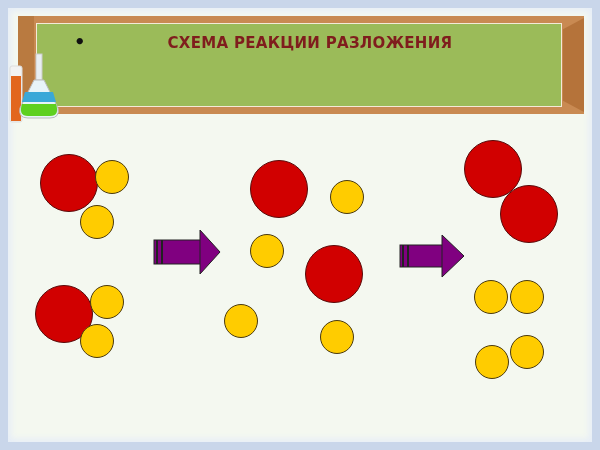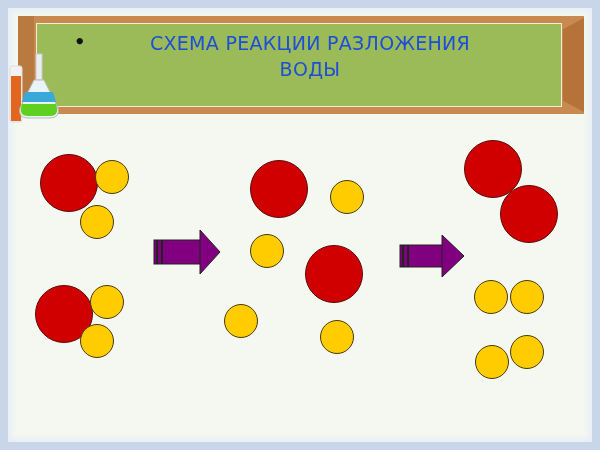--- a/index.html
+++ b/index.html
@@ -25,42 +25,41 @@
     clip-path: polygon(0 12%, 100% 0, 100% 100%, 0 88%);
   }
   .panel {
     position: absolute; left: 36px; top: 23px; width: 526px; height: 84px;
     background: #9bbb59;
     border: 1px solid #f4ead8;
     box-sizing: border-box;
   }
   .title {
     position: absolute; left: 60px; top: 30px; width: 500px;
-    font-weight: normal; font-size: 19px; line-height: 26px; color: #1d4ed8;
+    font-weight: bold; font-size: 15px; line-height: 26px; color: #7f1d1d;
     text-align: center; letter-spacing: 0.3px;
   }
   .bullet { position:absolute; left:74px; top:31px; font-size:18px; font-weight:bold; color:#111; }
   .flask { position:absolute; left:8px; top:52px; }
   .atom { position:absolute; border-radius:50%; box-sizing:border-box; }
   .o { background:#d10000; border:1.5px solid #5a0b0b; }
   .h { background:#ffcc00; border:1.5px solid #4a3a10; }
   .arrow { position:absolute; }
 </style>
 </head>
 <body>
 
 <div class="slide"></div>
 <div class="frame"></div>
 <div class="frame-left"></div>
 <div class="frame-right"></div>
 <div class="panel"></div>
 <span class="bullet">•</span>
 <div class="title">
   <div>СХЕМА РЕАКЦИИ РАЗЛОЖЕНИЯ</div>
-  <div>ВОДЫ</div>
 </div>
 
 <svg class="flask" width="54" height="72" viewBox="0 0 54 72">
   <rect x="2" y="14" width="12" height="56" rx="2" fill="#f2f2f2" stroke="#ddd"></rect>
   <rect x="3" y="24" width="10" height="45" fill="#e2661e"></rect>
   <rect x="28" y="2" width="6" height="26" fill="#e8eef2" stroke="#ccc"></rect>
   <path d="M26 28 L36 28 L50 56 Q52 66 42 66 L20 66 Q10 66 12 56 Z" fill="#e8f4f8" stroke="#bbb"></path>
   <path d="M17 40 L45 40 L48 50 L14 50 Z" fill="#3aa8d8"></path>
   <path d="M14 52 L48 52 Q52 64 42 64 L20 64 Q10 64 14 52 Z" fill="#5fd020"></path>
 </svg>

